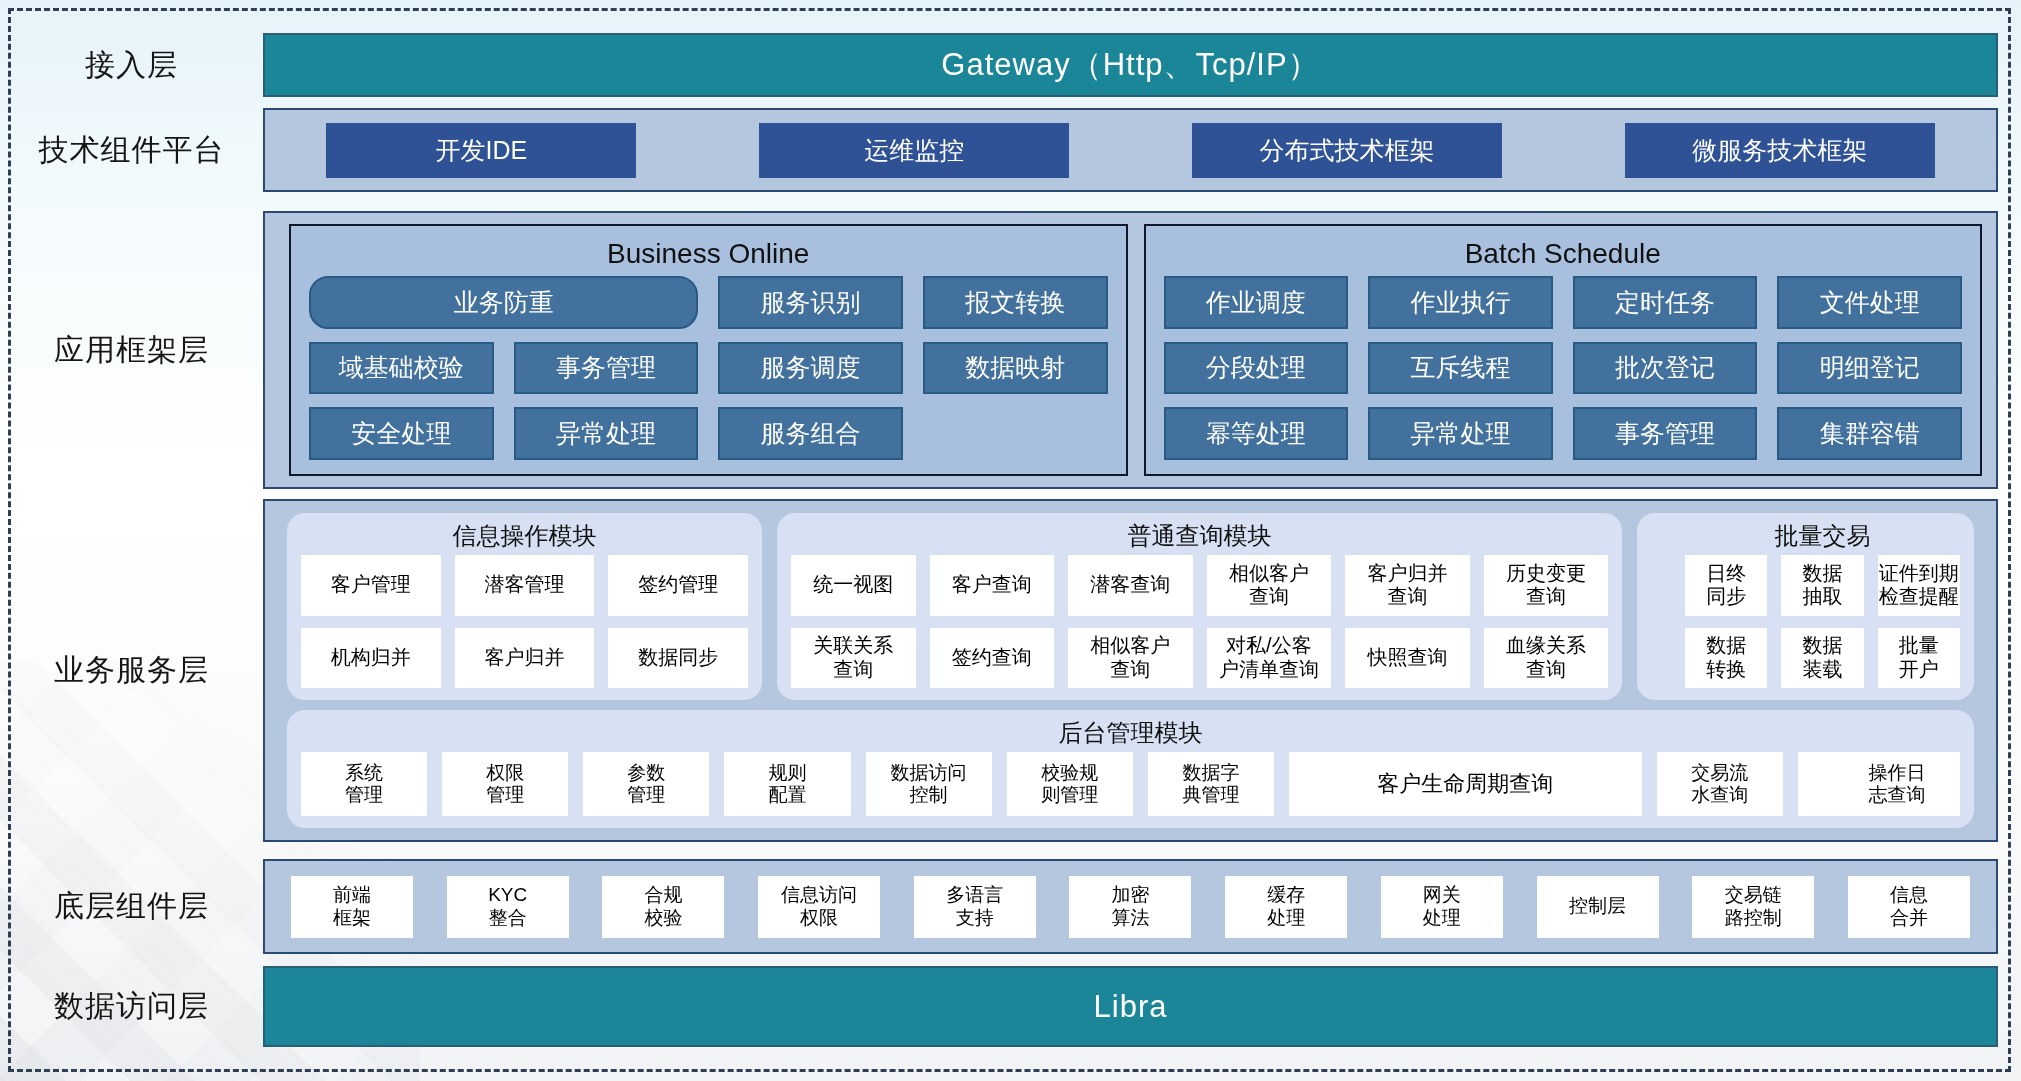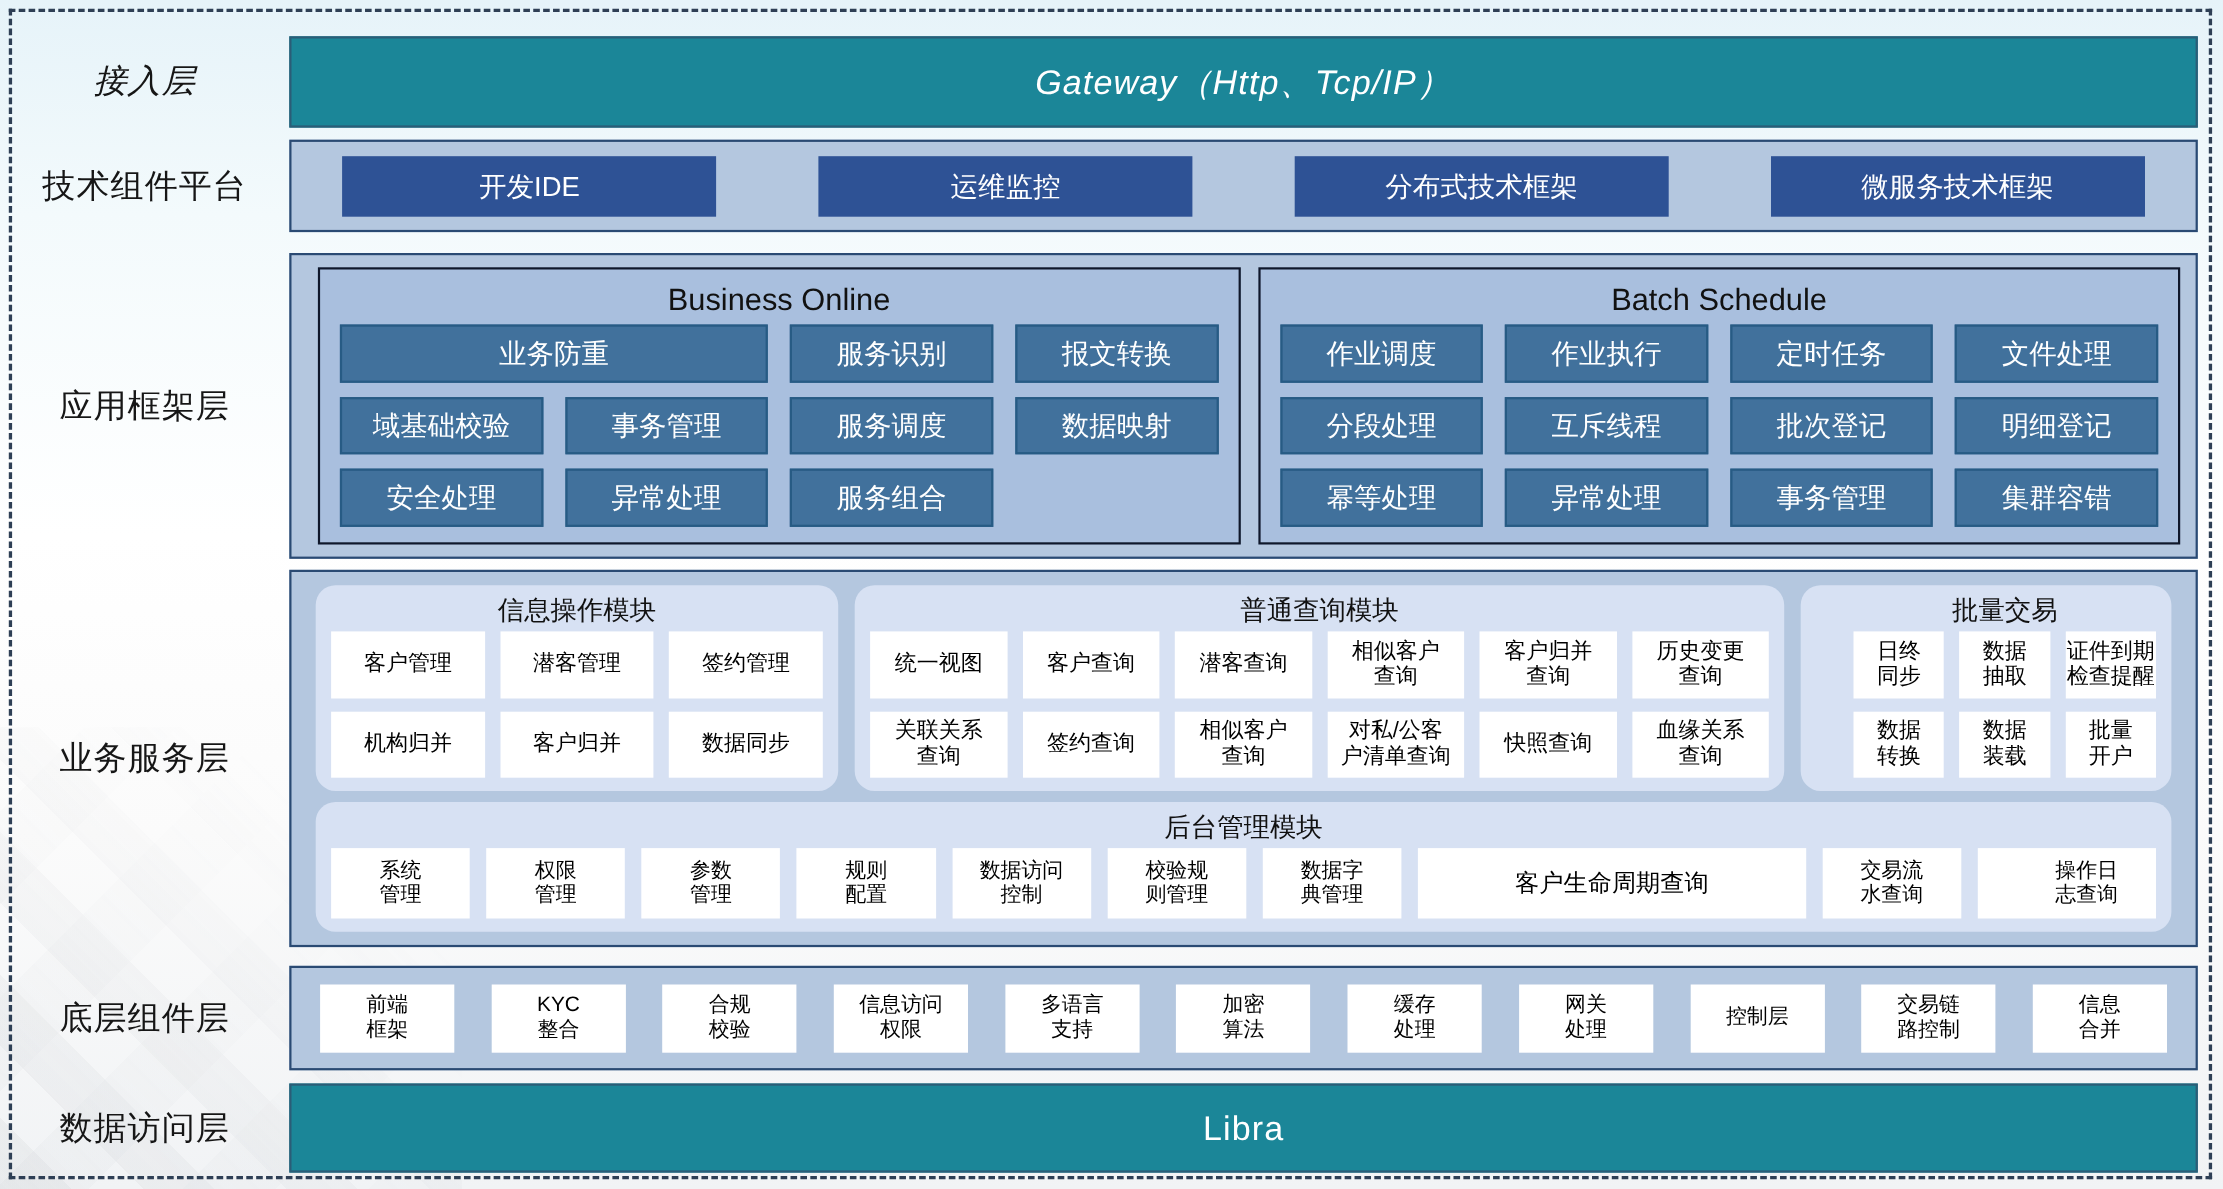--- a/index.html
+++ b/index.html
@@ -23,55 +23,55 @@
   }
   .stack{position:absolute;left:0;top:0;right:0;display:flex;flex-direction:column;}
   .row{display:flex;align-items:stretch;}
   .label-col{
     width:263px;flex:0 0 263px;display:flex;align-items:center;justify-content:center;
     font-size:30px;color:#161616;letter-spacing:1px;
   }
   .content-col{flex:1;margin-right:23px;display:flex;}
 
   
-  .row-gateway{height:83px;margin-top:33px;font-style:italic;}
+  .row-gateway{height:64px;margin-top:33px;}
   .row-tech{height:84px;margin-top:11px;}
   .row-app{height:278px;margin-top:19px;}
   .row-business{height:343px;margin-top:10px;}
   .row-base{height:95px;margin-top:17px;}
   .row-libra{height:81px;margin-top:12px;}
 
   .teal-bar{
     flex:1;display:flex;align-items:center;justify-content:center;
     background:#1b8698;border:2px solid #2b5d77;
     color:#ffffff;font-size:31px;letter-spacing:1px;
   }
   .outer-box{
     flex:1;background:#b4c7df;border:2px solid #2a4a73;
     display:flex;box-sizing:border-box;
   }
   .tech-box{align-items:center;justify-content:space-around;}
   .tech-btn{
-    width:340px;height:55px;background:#2e5295;color:#fff;
+    width:310px;height:55px;background:#2e5295;color:#fff;
     display:flex;align-items:center;justify-content:center;font-size:25px;
   }
 
   .app-box{padding:11px 14px 11px 24px;gap:16px;}
   .app-panel{
     flex:1;background:#a9bfde;border:2px solid #0f172a;
     display:flex;flex-direction:column;padding:6px 18px 14px 18px;box-sizing:border-box;
   }
   .app-title{height:44px;display:flex;align-items:center;justify-content:center;
     font-size:28px;color:#111;}
   .app-grid{flex:1;display:grid;grid-template-columns:repeat(4,1fr);gap:13px 20px;}
   .app-btn{
     background:#41719c;border:2px solid #275b84;color:#fff;
     display:flex;align-items:center;justify-content:center;font-size:25px;
   }
-  .span2{grid-column:span 2;}
+  .span2{grid-column:span 2;border-radius:19px;}
 
   .business-box{flex-direction:column;padding:12px 22px;gap:10px;}
   .biz-top{flex:1;display:flex;gap:15px;}
   .light-panel{
     background:#d7e1f3;border-radius:18px;display:flex;flex-direction:column;
     padding:4px 14px 12px 14px;box-sizing:border-box;
   }
   .lp-title{height:38px;display:flex;align-items:center;justify-content:center;
     font-size:24px;color:#111;}
   .lp-grid{flex:1;display:grid;gap:12px 14px;}

